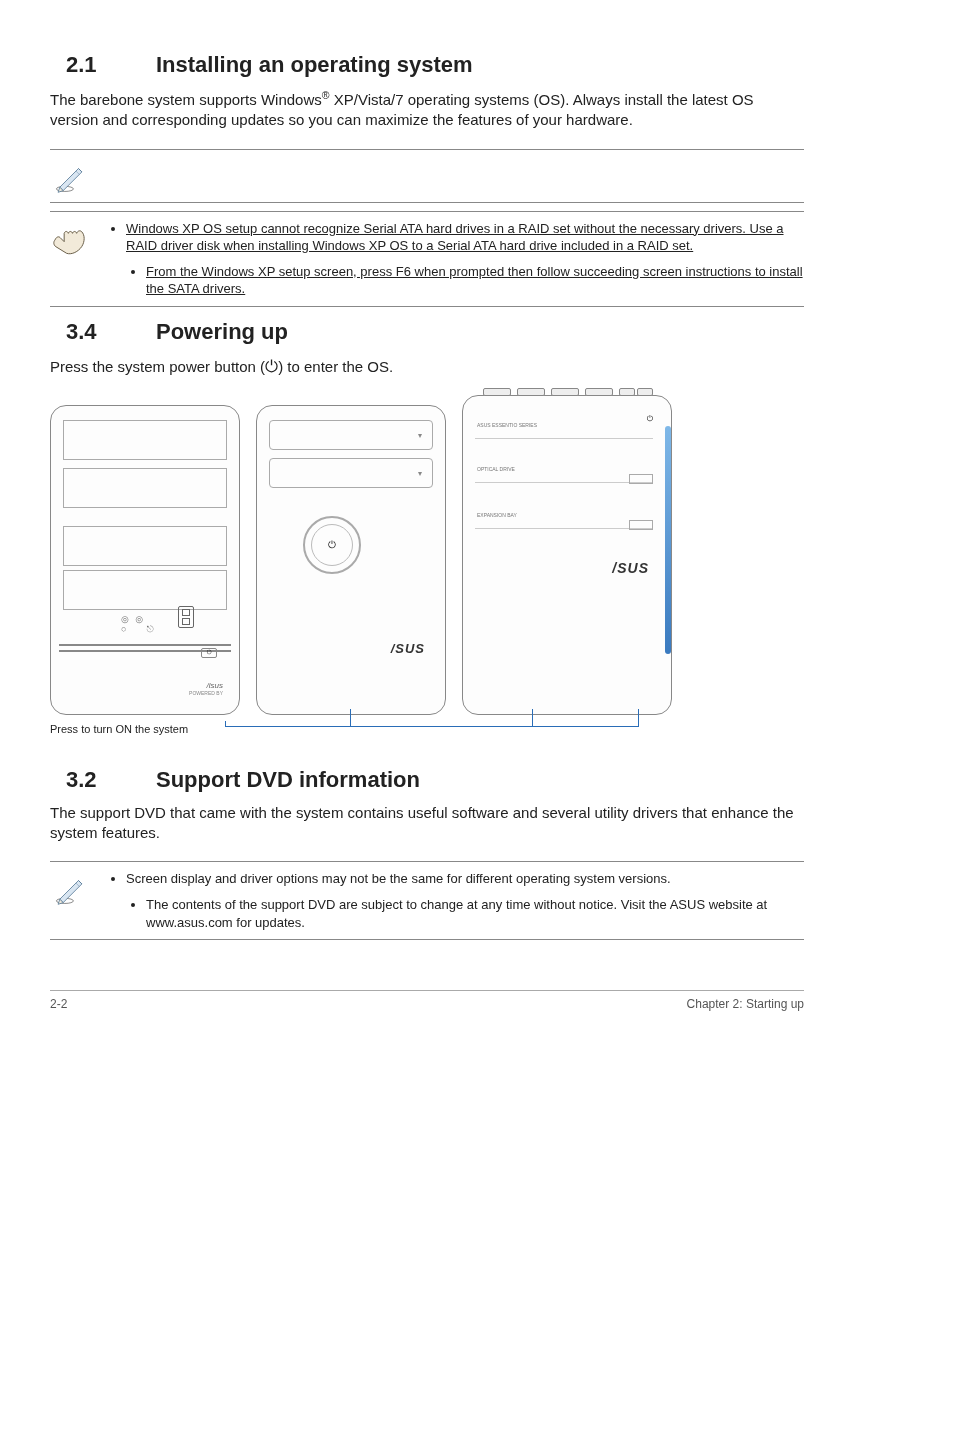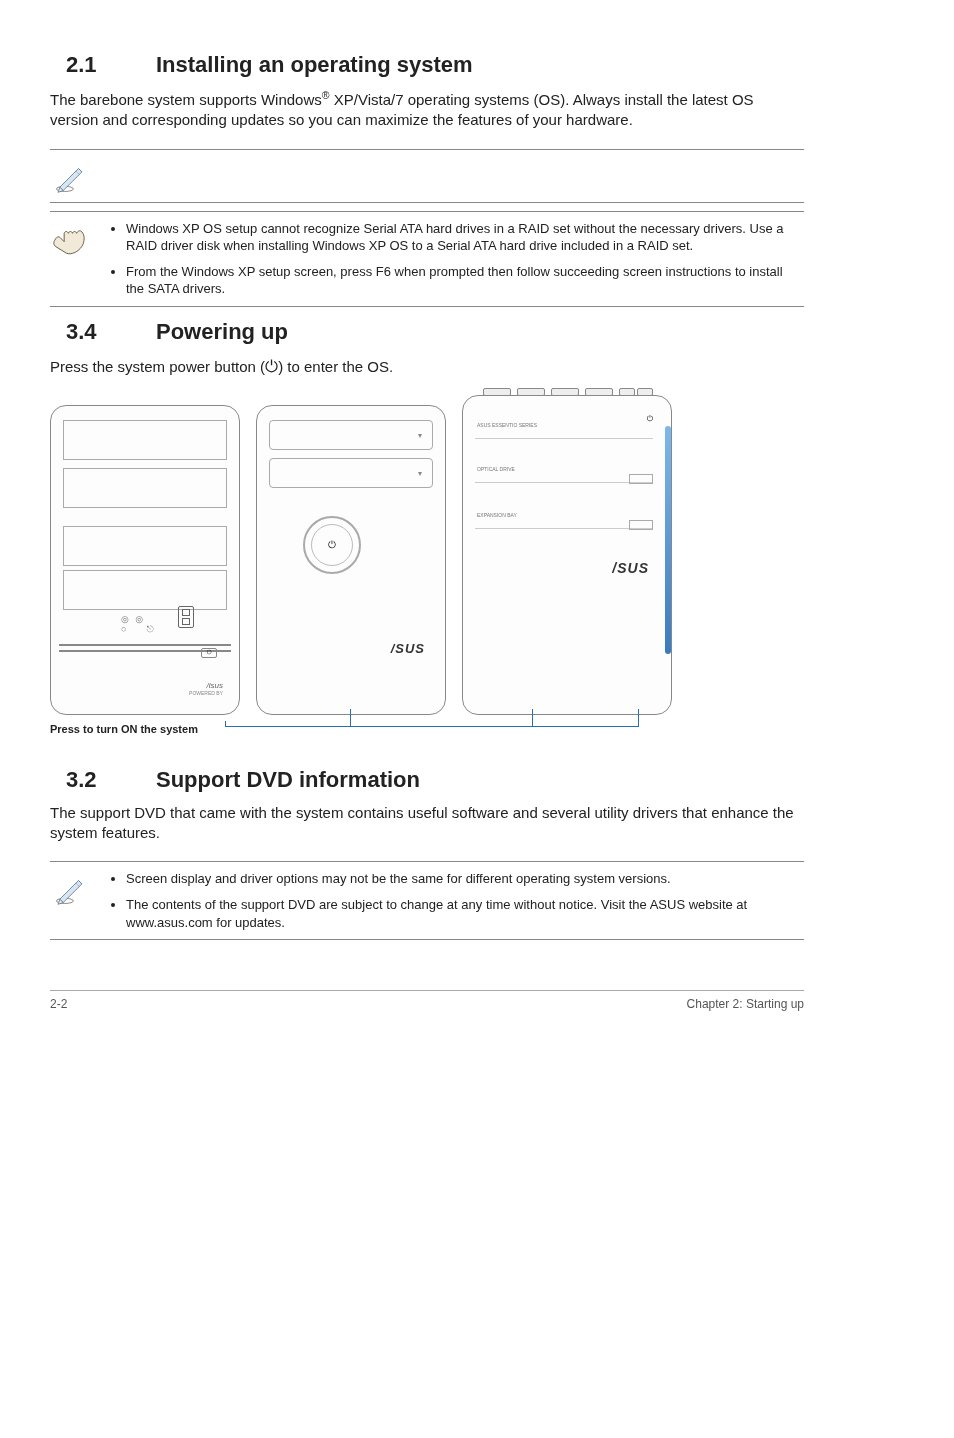--- a/index.html
+++ b/index.html
@@ -28,37 +28,37 @@
   sup { font-size: 0.7em; }
   .callout {
     border-top: 1px solid #888;
     border-bottom: 1px solid #888;
     margin: 8px 0;
     padding: 8px 0;
     display: flex;
     align-items: flex-start;
     gap: 20px;
   }
-  .callout + .callout { margin-top: 8px; }
+  .callout + .callout { margin-top: 8px; text-decoration: underline; }
   .callout-icon {
     width: 40px;
     flex: 0 0 40px;
     display: flex;
     justify-content: center;
     align-items: flex-start;
     padding-top: 2px;
   }
   .callout-body {
     flex: 1;
     font-size: 13px;
     line-height: 1.35;
   }
   .callout-body ul { margin: 0; padding-left: 16px; }
   .callout-body li { margin-bottom: 8px; }
-  .callout-body li:last-child { margin-bottom: 0; }
+  .callout-body li:last-child { margin-bottom: 0; margin-left: 20px; }
   .power-icon {
     font-size: 1.1em;
   }
   .figure-row {
     display: flex;
     gap: 16px;
     justify-content: flex-start;
     align-items: flex-end;
     margin: 10px 0 4px 0;
   }
@@ -104,21 +104,21 @@
   .t3-label.c { top:116px; left:14px; }
   .t3-line { position:absolute; left:12px; right:18px; height:12px; border-bottom:1px solid #ccc;}
   .t3-line.a{ top:30px;} .t3-line.b{ top:74px;} .t3-line.c{ top:120px;}
   .t3-pwr { position:absolute; right:18px; top:18px; font-size:8px;}
   .t3-mini { position:absolute; right:18px; width:22px; height:8px; border:1px solid #aaa;}
   .t3-mini.a{ top:78px;} .t3-mini.b{ top:124px;}
   .t3-brand { position:absolute; right:22px; top:164px; font-size:14px; font-weight:bold; font-style:italic; color:#333; letter-spacing:1px;}
   .t3-accent { position:absolute; right:0; top:30px; bottom:60px; width:6px; background:linear-gradient(#7fb8e8,#3a7abf); border-radius:3px;}
 
   .caption-row { position: relative; margin-bottom: 30px; height: 18px;}
-  .caption-text { font-size: 11px; font-weight: bold; }
+  .caption-text { font-size: 11px; font-weight: normal; }
   .caption-line {
     position: absolute;
     left: 175px;
     right: 165px;
     top: 7px;
     height: 1px;
     background: #2a6db7;
   }
   .caption-tick-l { position:absolute; left:175px; top:2px; width:1px; height:6px; background:#2a6db7;}
   .caption-up1 { position:absolute; left:300px; top:-10px; width:1px; height:17px; background:#2a6db7;}

